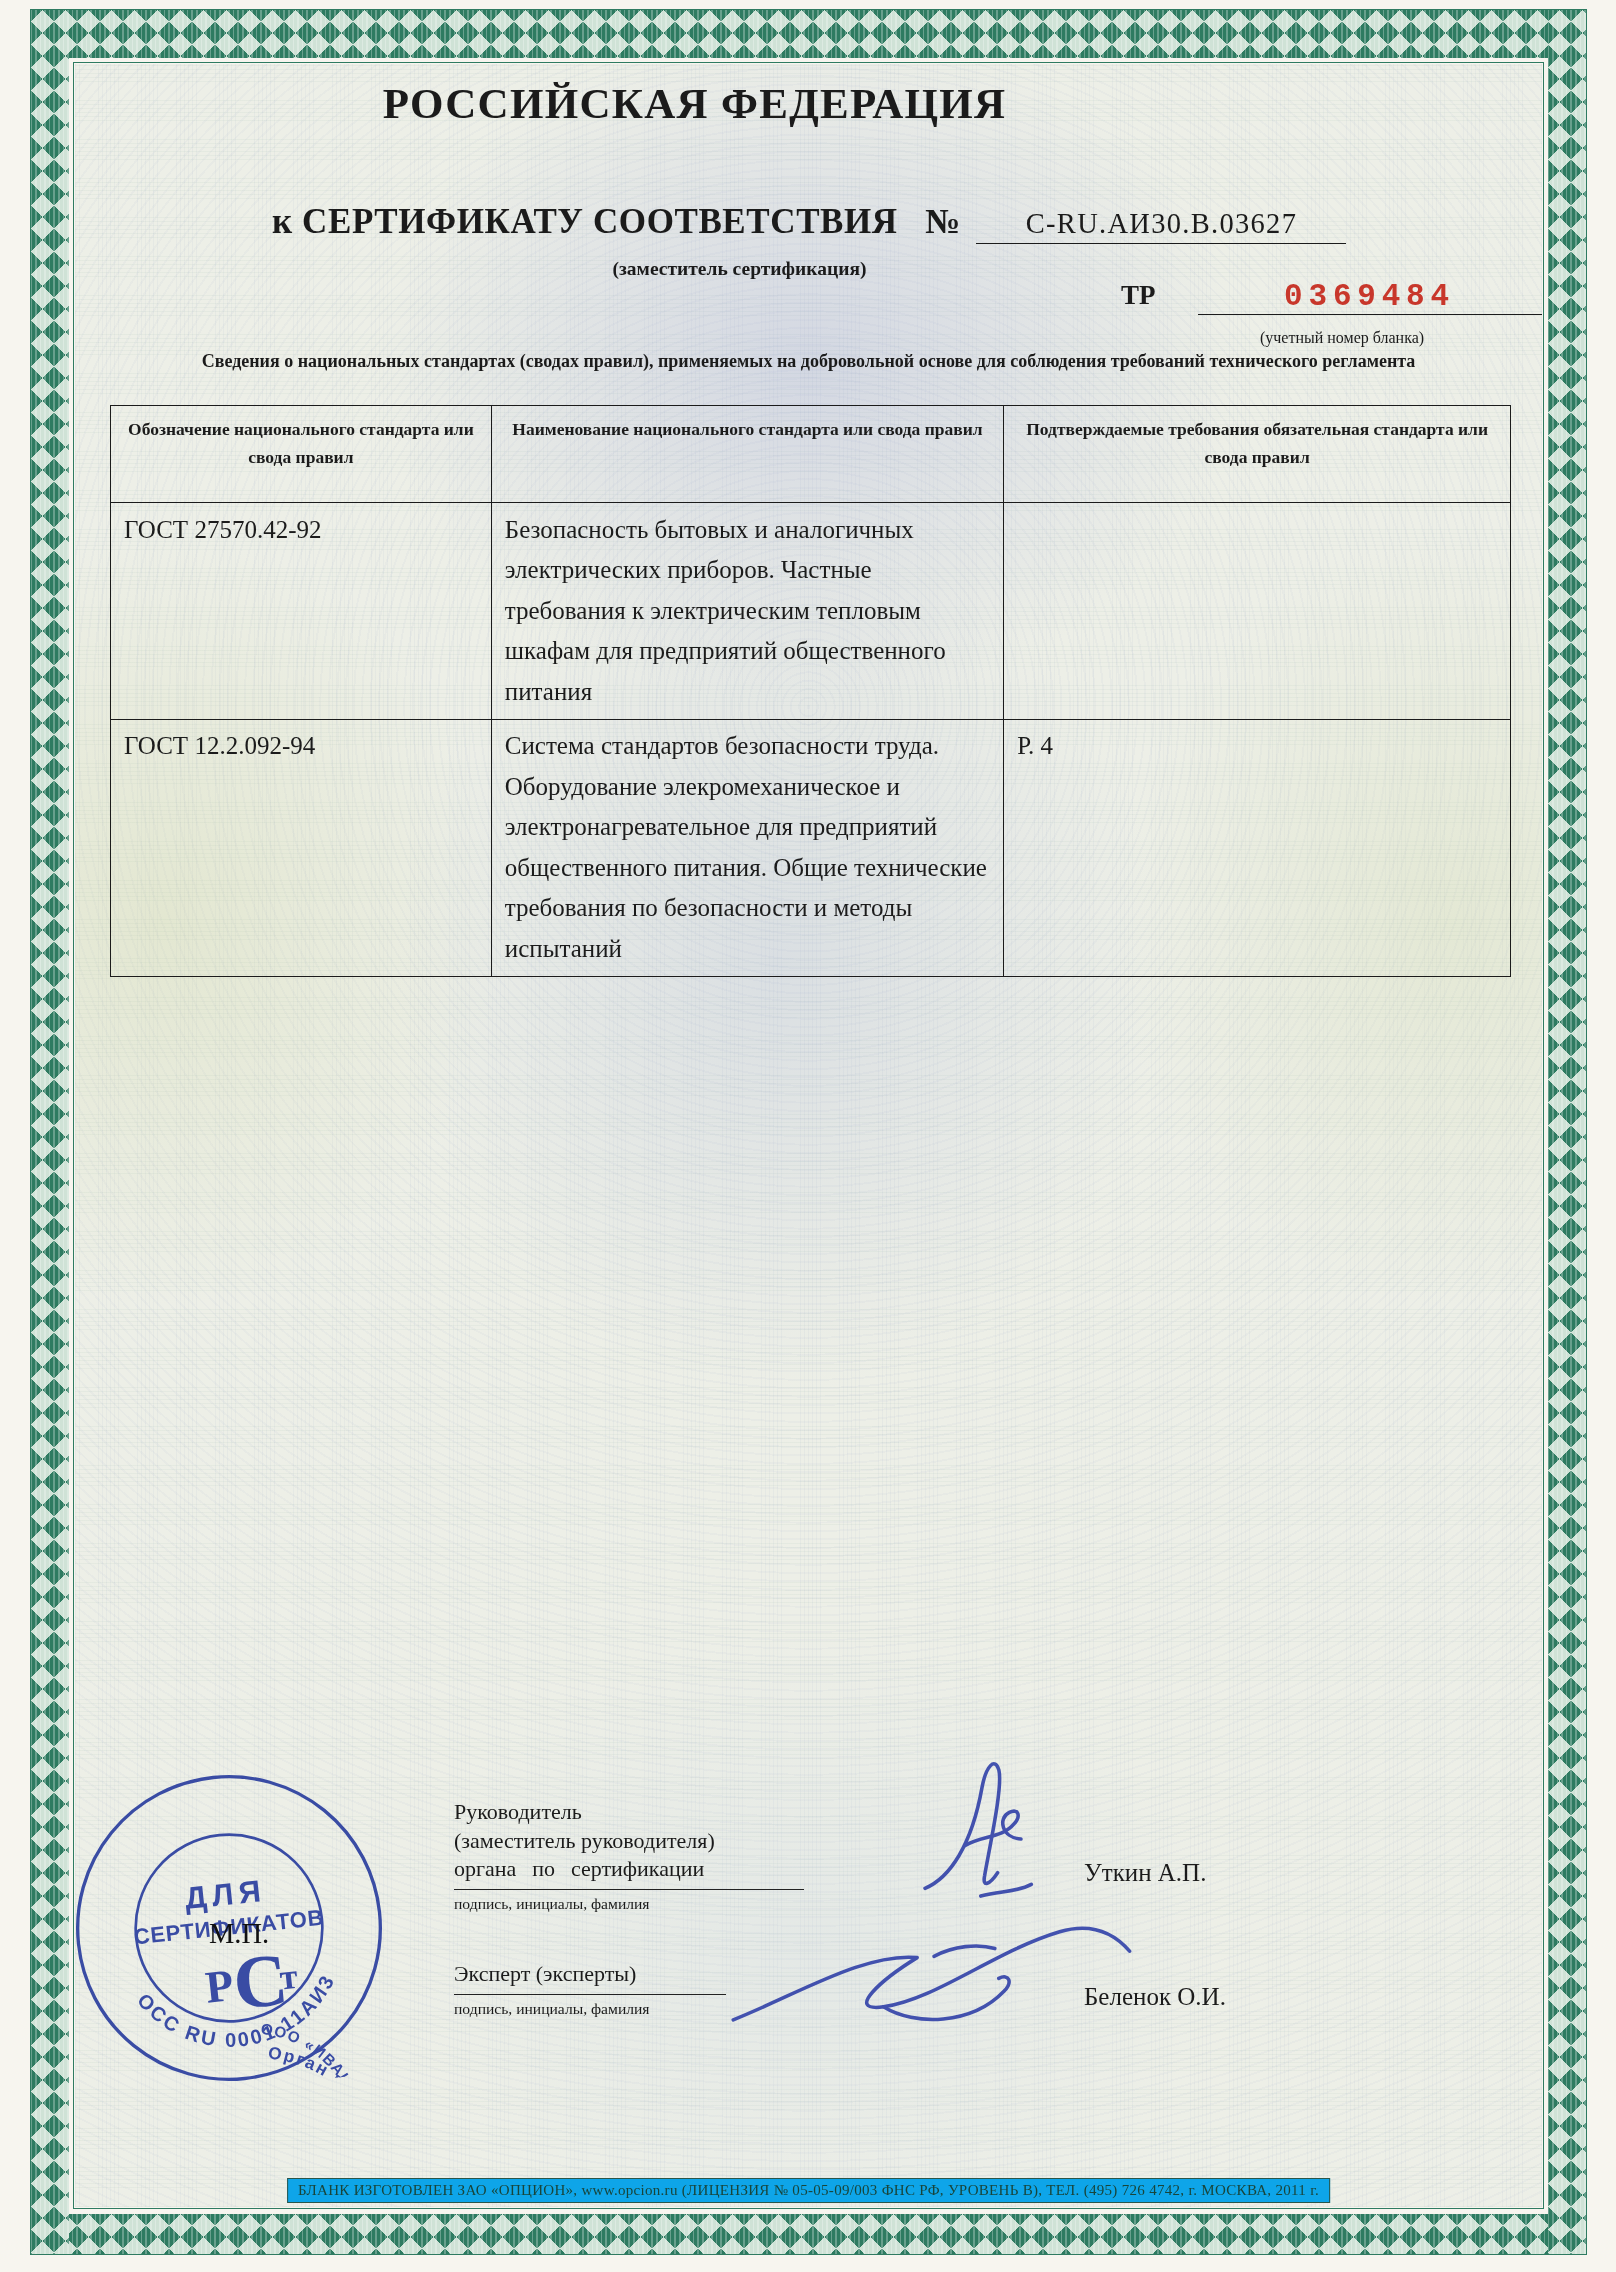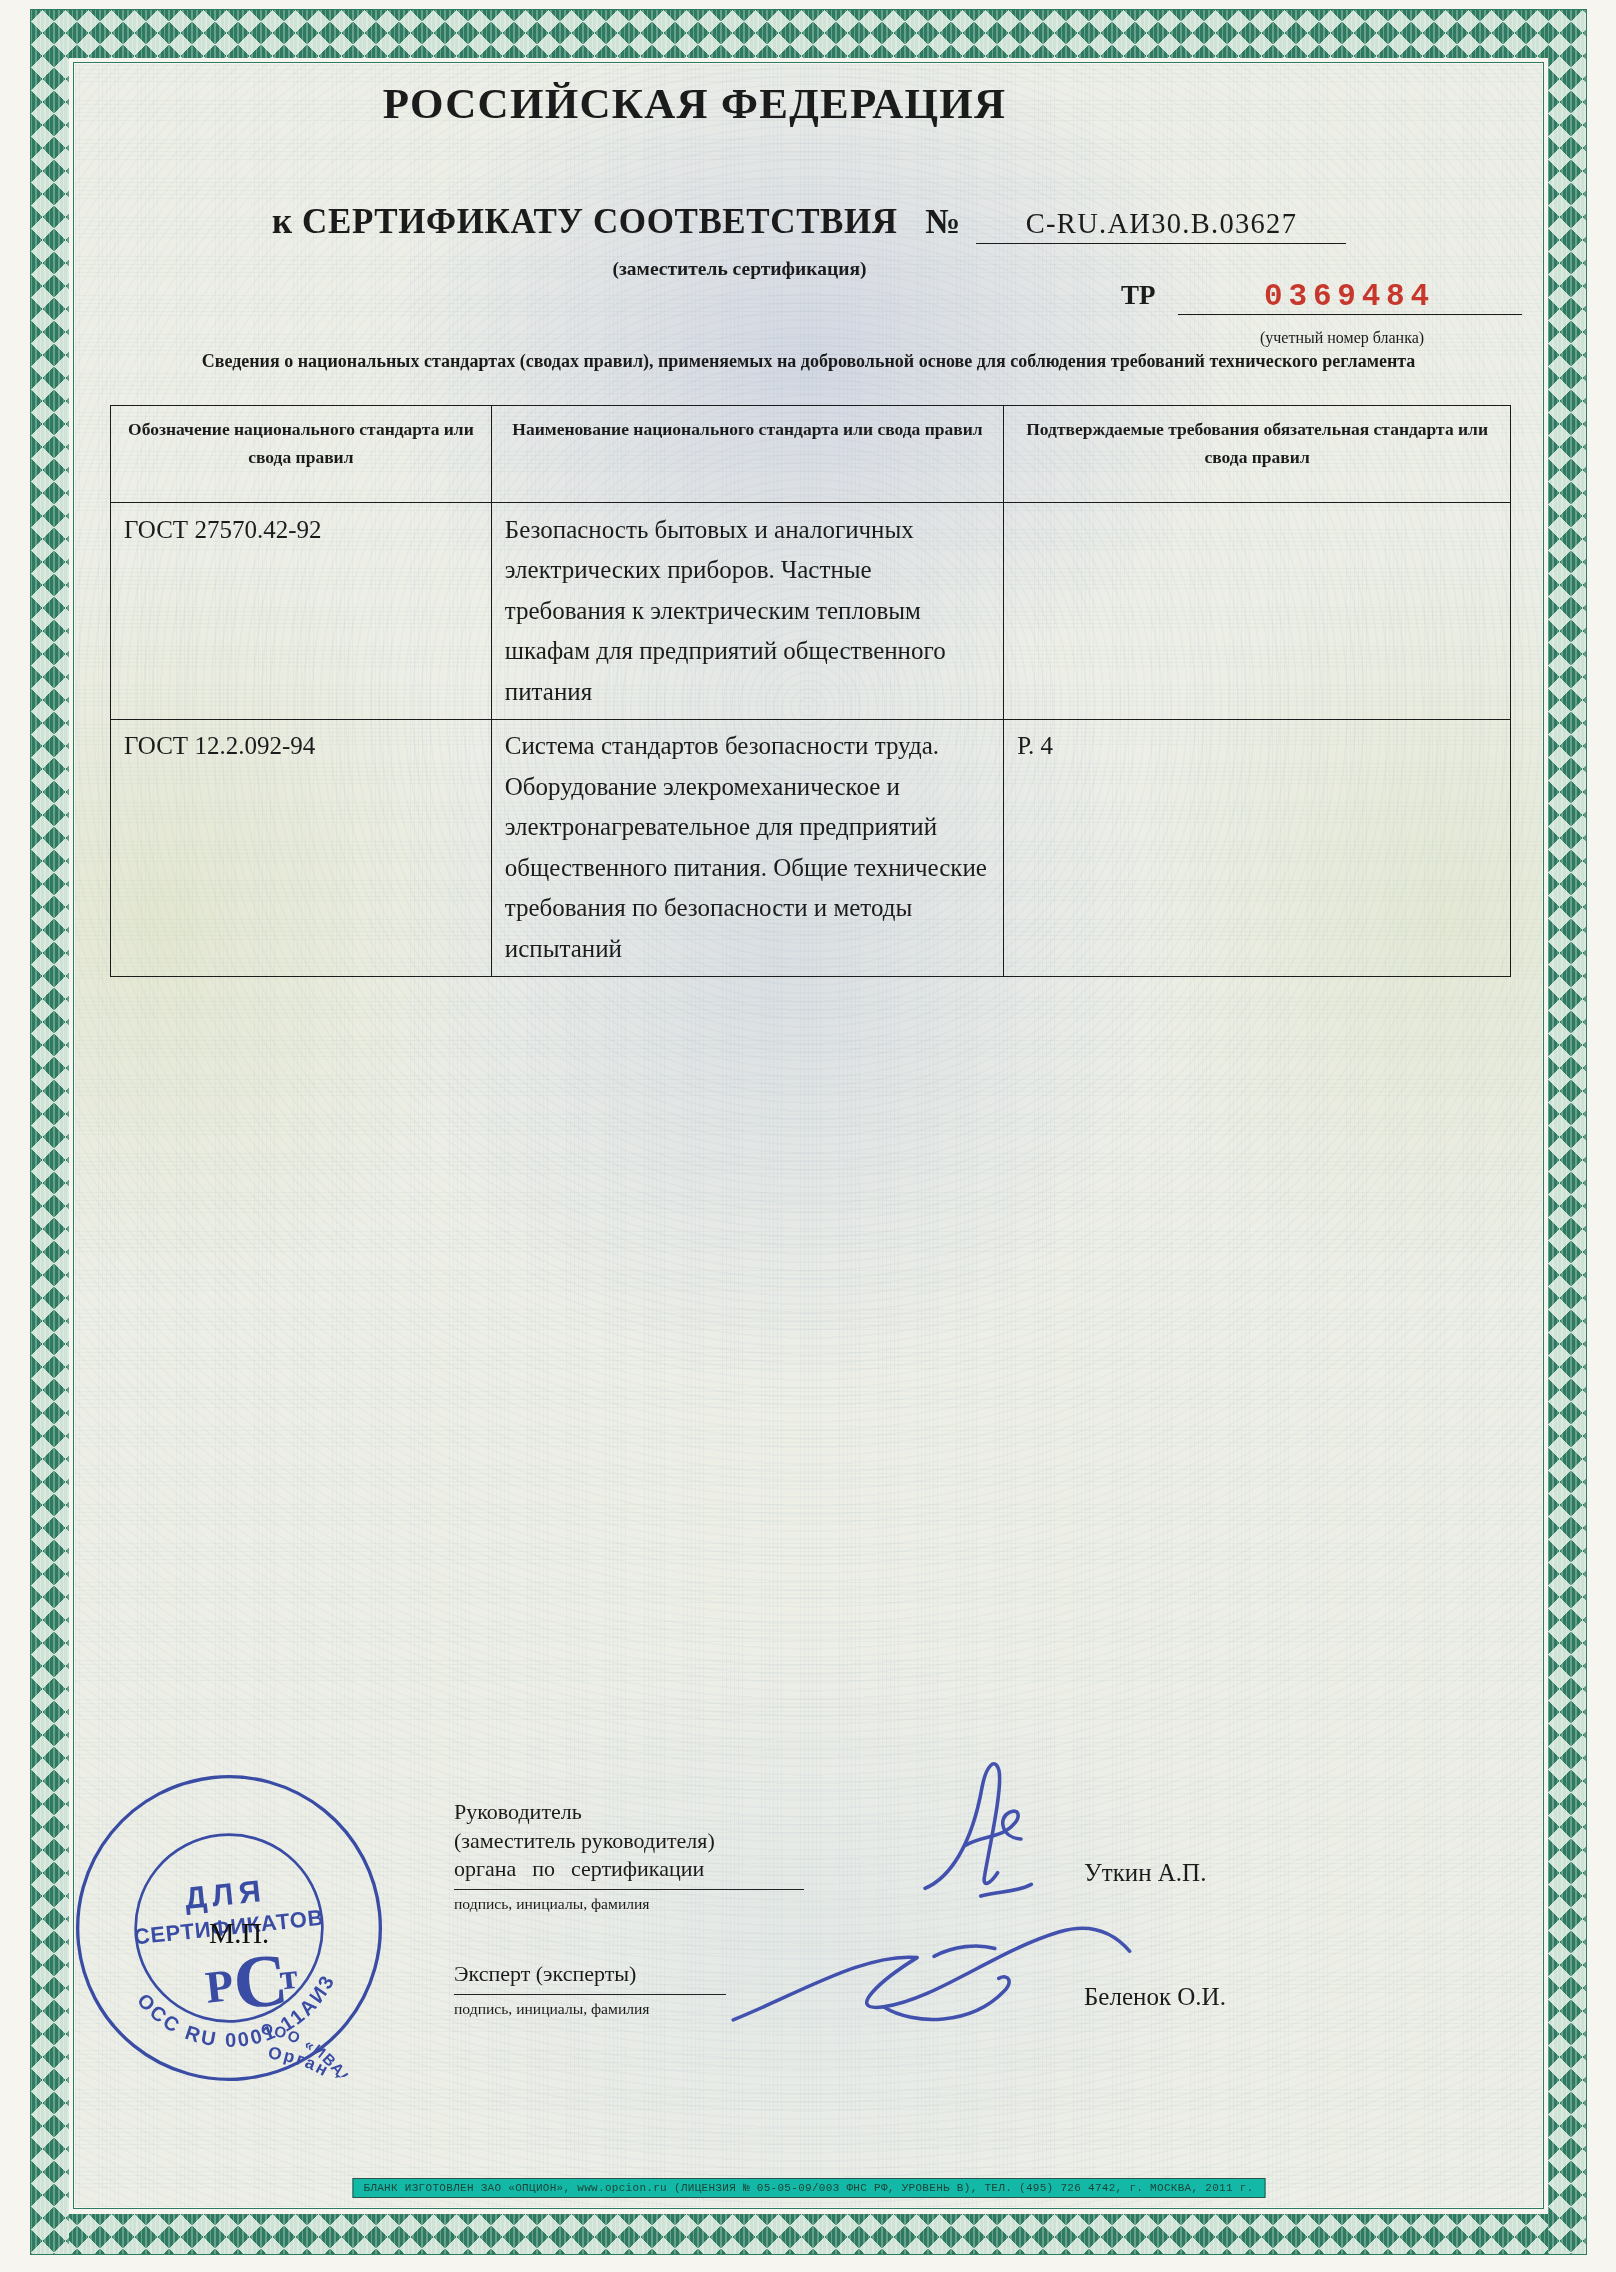--- a/index.html
+++ b/index.html
@@ -47,21 +47,21 @@
     font-size:43px; font-weight:bold; letter-spacing:1.3px;}
   .doc-type{position:absolute; top:161px; left:0; width:1479px; text-align:center;
     font-size:26px; font-weight:bold; letter-spacing:0.6px;}
   .cert-line{position:absolute; top:202px; left:272px; font-size:35px; font-weight:bold;
     letter-spacing:0.6px; white-space:nowrap;}
   .cert-no{display:inline-block; width:370px; margin-left:15.6px; text-align:center;
     font-size:28.5px; font-weight:normal; letter-spacing:1.3px;
     border-bottom:1.9px solid #1b1b1b; padding-bottom:2.6px; vertical-align:baseline;}
   .cert-kind{position:absolute; top:258px; left:0; width:1479px; text-align:center;
     font-size:19.5px; font-weight:bold;}
-  .tr-row{position:absolute; top:279px; left:1121px; display:flex; align-items:flex-end;}
+  .tr-row{position:absolute; top:279px; left:1121px; display:flex; align-items:flex-end;gap:20px;}
   .tr-label{font-size:27px; font-weight:bold; margin-right:22px; padding-bottom:3.9px;}
   .tr-box{width:344px; text-align:center; border-bottom:1.9px solid #1b1b1b;}
   .blank-no{font-family:"Liberation Mono", monospace; font-size:31px; font-weight:bold;
     color:#c8372b; letter-spacing:5.8px;}
   .blank-caption{position:absolute; top:329px; left:1170px; width:344px; text-align:center;
     font-size:16px;}
   .intro{position:absolute; top:348px; left:182px; width:1253px; text-align:center;
     font-size:18px; font-weight:bold; line-height:1.45;}
   
   .std-table{position:absolute; top:405px; left:110px; width:1401px;
@@ -81,22 +81,22 @@
   .name{position:absolute; font-size:25px;}
   .name-head{left:1084px; top:1859px;}
   .name-expert{left:1084px; top:1983px;}
   .mp{position:absolute; left:209px; top:1918px; font-size:28.5px; z-index:6; color:#111;}
   .stamp{position:absolute; left:69px; top:1768px; width:320px; height:320px;
     transform:rotate(-6deg); opacity:.92; z-index:5;}
   .sig1{position:absolute; left:903px; top:1747px; z-index:4;}
   .sig2{position:absolute; left:720px; top:1911px; z-index:4;}
   
   .print-strip{position:absolute; top:2178px; left:50%; transform:translateX(-50%);
-    background:#14b8a6; border:1.3px solid #2a564a; padding:3.2px 10.4px;
-    font-family:Liberation Mono, monospace; font-size:11px; letter-spacing:0.3px;
+    background:#0ea5e9; border:1.3px solid #2a564a; padding:3.2px 10.4px;
+    font-family:Liberation Serif, serif; font-size:15px; letter-spacing:0.3px;
     color:#18453a; white-space:nowrap; z-index:3;}
 </style>
 </head>
 <body>
 
 <div class="page">
 
   <div class="frame-outline"></div>
   <div class="band-top gz"></div>
   <div class="band-bottom gz"></div>

